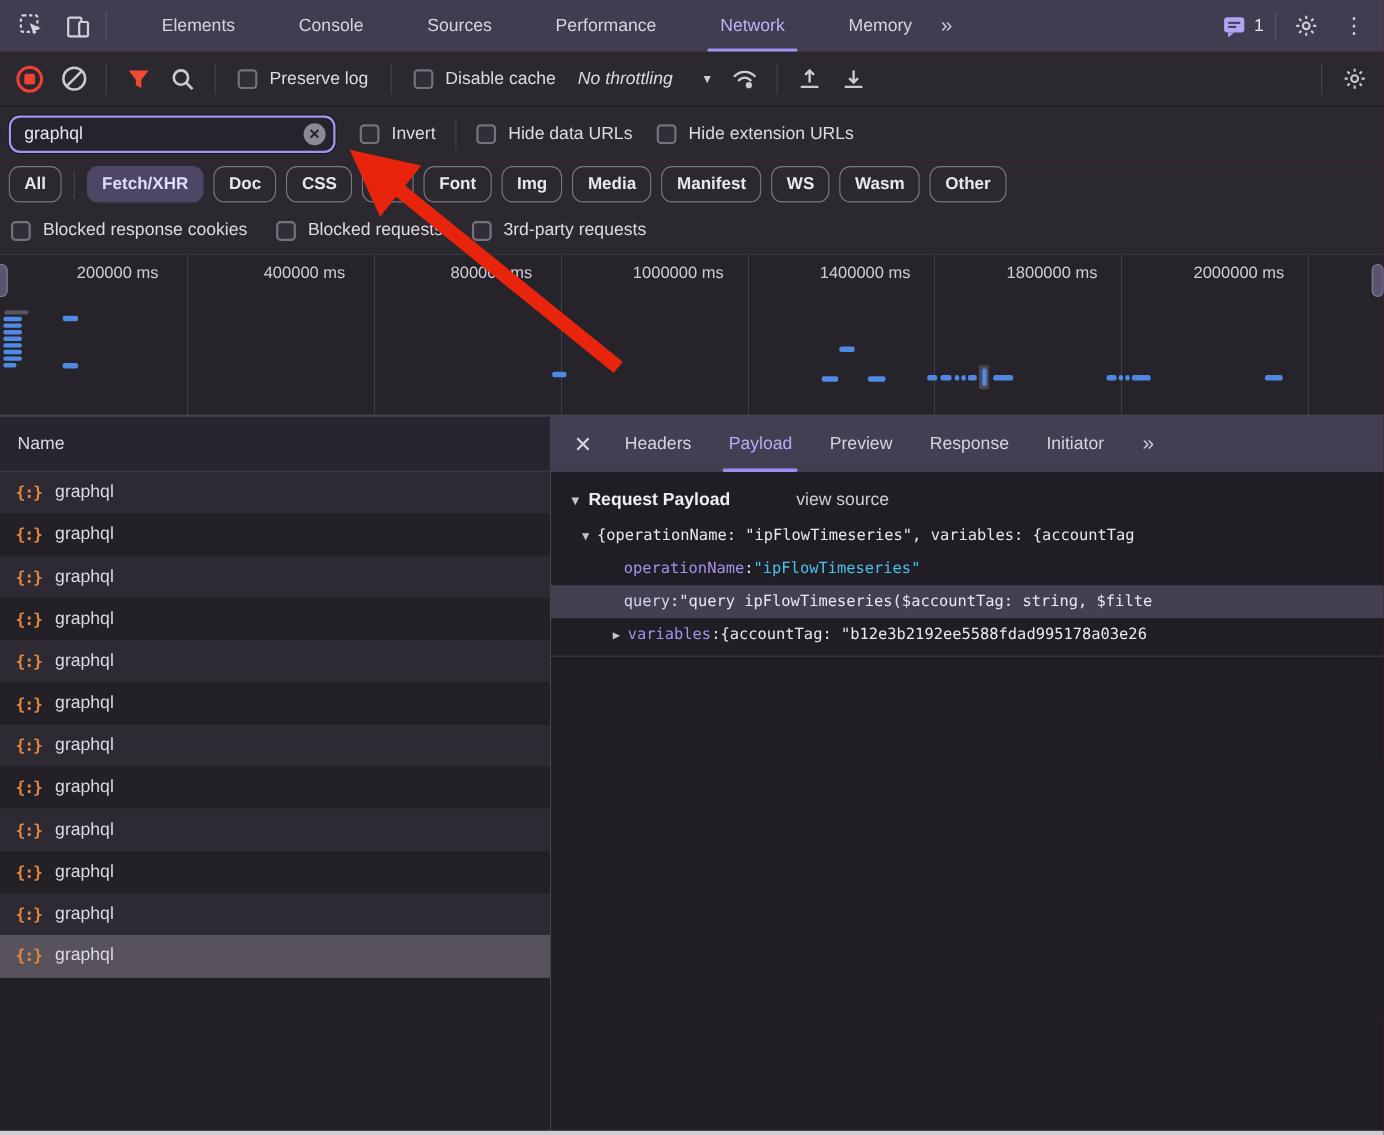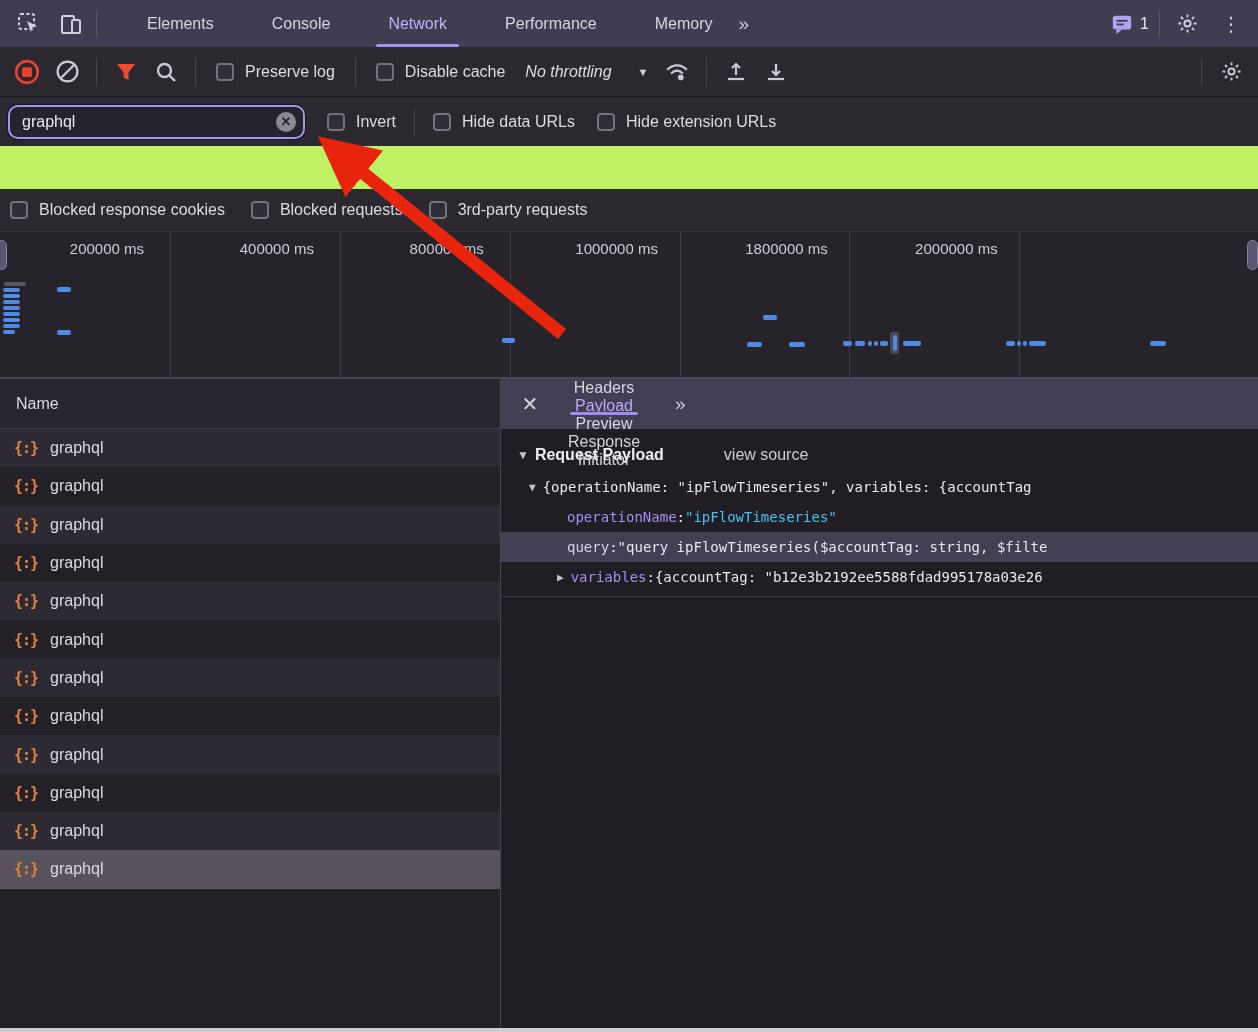--- a/index.html
+++ b/index.html
@@ -1,18 +1,18 @@
 <!DOCTYPE html>
 <html><head>
 <meta charset="utf-8">
 <style>
   * { margin:0; padding:0; box-sizing:border-box; }
   html,body { width:1258px; height:1032px; background:#211f25; overflow:hidden;
     font-family:"Liberation Sans", sans-serif; -webkit-font-smoothing:antialiased; }
-  .app { position:relative; width:1258px; height:1032px; background:#bef264; }
+  .app { position:relative; width:1258px; height:1032px; background:#7f1d1d; }
 
   
   .tabbar { position:absolute; left:0; top:0; width:100%; height:47px;
     background:#423c50; display:flex; align-items:center; }
   .tb-icons { display:flex; align-items:center; gap:8px; padding:0 10px 0 12px; }
   .icon-btn { width:34px; height:34px; display:flex; align-items:center; justify-content:center;
     border-radius:6px; cursor:pointer; }
   .vsep { width:1px; height:26px; background:#5b5566; }
   .tabs { display:flex; align-items:center; height:100%; margin-left:14px; gap:6px; }
   .tab { position:relative; height:100%; display:flex; align-items:center;
@@ -128,22 +128,23 @@
         <svg width="24" height="24" viewBox="0 0 24 24" fill="none" stroke="#d4d0db" stroke-width="2">
           <rect x="3" y="4" width="12" height="17" rx="1.5"></rect>
           <rect x="13" y="8" width="8" height="13" rx="1.5" fill="#423c50"></rect>
         </svg>
       </div>
       <div class="vsep"></div>
     </div>
     <div class="tabs" id="main-tabs">
         <div class="tab">Elements</div>
         <div class="tab">Console</div>
+        <div class="tab">Sources</div>
+        <div class="tab">Performance</div>
         <div class="tab active">Network</div>
-        <div class="tab">Performance</div>
         <div class="tab">Memory</div>
       </div>
     <div class="chev">»</div>
     <div class="tb-right">
       <div class="issues">
         <svg width="22" height="22" viewBox="0 0 24 24">
           <rect x="2" y="3" width="20" height="15" rx="3" fill="#b2a4f3"></rect>
           <path d="M6 18 L6 23 L12 18 Z" fill="#b2a4f3"></path>
           <rect x="6" y="7.5" width="12" height="2" fill="#423c50"></rect>
           <rect x="6" y="11.5" width="8" height="2" fill="#423c50"></rect>
@@ -243,20 +244,35 @@
     <label class="chk">
       <span class="box"></span>
       <span>Hide data URLs</span>
     </label>
     <label class="chk" style="margin-left:14px;">
       <span class="box"></span>
       <span>Hide extension URLs</span>
     </label>
   </div>
 
+  <div class="chiprow" id="chip-row">
+      <div class="chip">All</div>
+      <div class="vsep"></div>
+      <div class="chip active">Fetch/XHR</div>
+      <div class="chip">Doc</div>
+      <div class="chip">CSS</div>
+      <div class="chip">JS</div>
+      <div class="chip">Font</div>
+      <div class="chip">Img</div>
+      <div class="chip">Media</div>
+      <div class="chip">Manifest</div>
+      <div class="chip">WS</div>
+      <div class="chip">Wasm</div>
+      <div class="chip">Other</div>
+    </div>
 
   <div class="checksrow" id="checks-row">
       <label class="chk" style="margin: 0px; align-items: center;">
         <span class="box"></span>
         <span>Blocked response cookies</span>
       </label>
       <label class="chk" style="margin: 0px;">
         <span class="box"></span>
         <span>Blocked requests</span>
       </label>
@@ -272,20 +288,23 @@
           <span>200000 ms</span>
         </div>
         <div class="col">
           <span>400000 ms</span>
         </div>
         <div class="col">
           <span>800000 ms</span>
         </div>
         <div class="col">
           <span>1000000 ms</span>
+        </div>
+        <div class="col">
+          <span>1400000 ms</span>
         </div>
         <div class="col">
           <span>1800000 ms</span>
         </div>
         <div class="col">
           <span>2000000 ms</span>
         </div>
       </div>
     <div id="ov-bars">
         <div class="ov-bar" style="left: 4px; top: 50px; width: 22px; height: 4px; background: rgb(90, 86, 96);"></div>
@@ -374,21 +393,21 @@
           <div class="req selected">
             <span class="fetch-ic">{:}</span>
             <span>graphql</span>
           </div>
         </div>
     </div>
 
     <div class="right">
       <div class="dtabs">
         <div class="dclose">✕</div>
-        <div id="detail-tabs" style="display:flex;height:100%;align-items:center;flex-direction:column;">
+        <div id="detail-tabs" style="display:flex;height:100%;align-items:center;">
             <div class="dtab">Headers</div>
             <div class="dtab active">Payload</div>
             <div class="dtab">Preview</div>
             <div class="dtab">Response</div>
             <div class="dtab">Initiator</div>
           </div>
         <div class="chev" style="margin-left:14px;">»</div>
       </div>
 
       <div class="payload-head">

